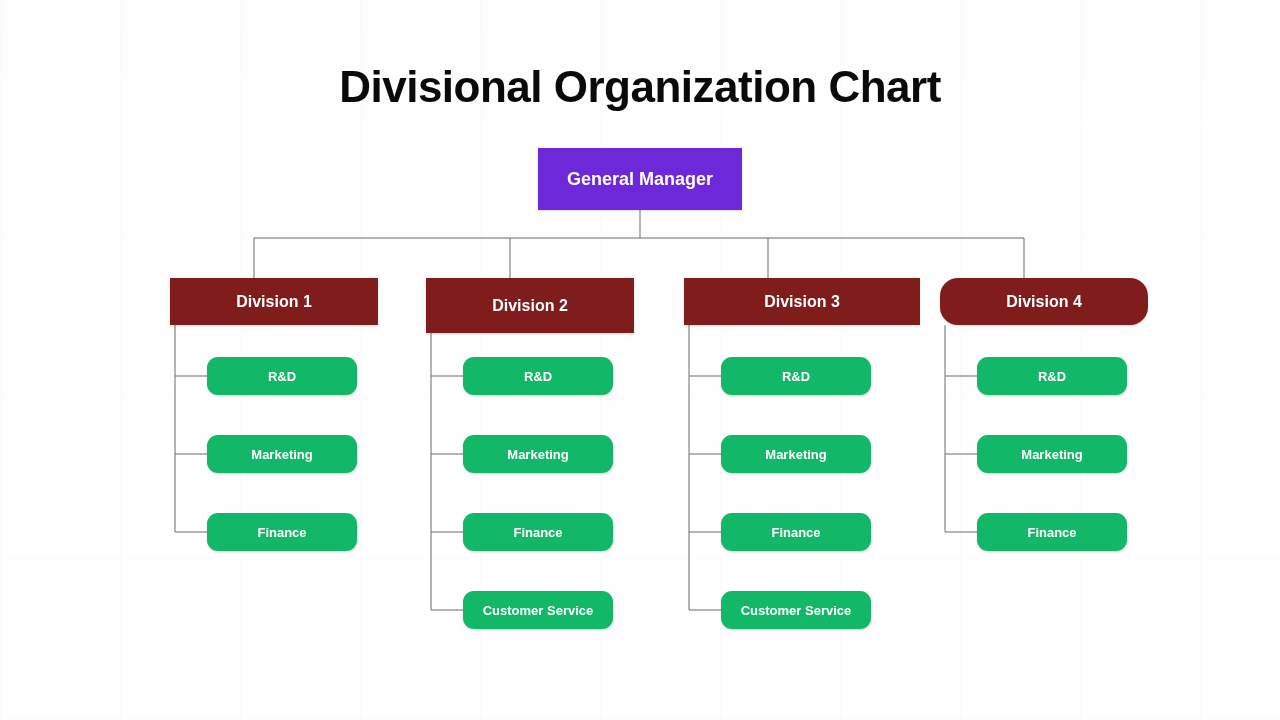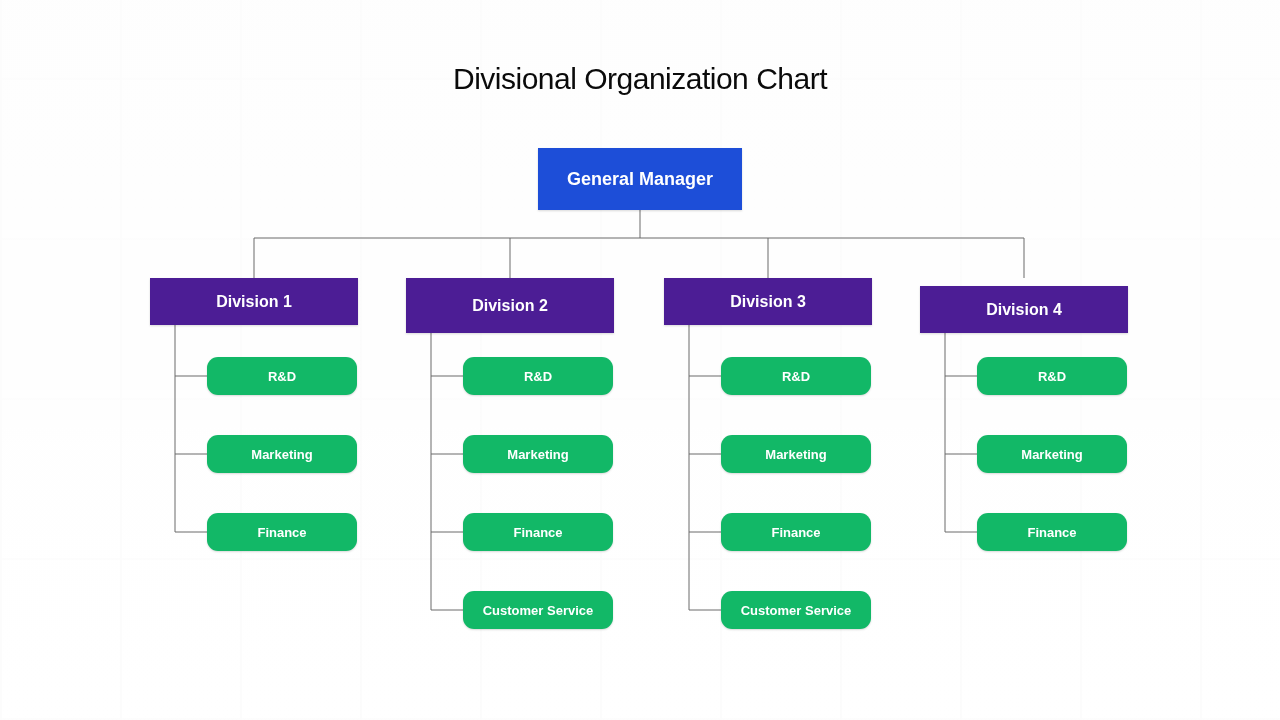--- a/index.html
+++ b/index.html
@@ -16,42 +16,42 @@
       repeating-linear-gradient(90deg, #d8d8d8 0 2px, transparent 2px 120px),
       repeating-linear-gradient(0deg, #e0e0e0 0 2px, transparent 2px 160px),
       linear-gradient(#eeeeee, #ffffff);
     filter: blur(0.3px);
   }
   .title {
     position: absolute;
     top: 62px;
     left: 0; right: 0;
     text-align: center;
-    font-size: 30px;
-    font-weight: 400;
+    font-size: 44px;
+    font-weight: 700;
     letter-spacing: -0.5px;
     color: #0a0a0a;
   }
   svg.connectors {
     position: absolute;
     left: 0; top: 0;
     width: 1280px; height: 720px;
     pointer-events: none;
   }
   .node {
     position: absolute;
     display: flex;
     align-items: center;
     justify-content: center;
     font-weight: 700;
     color: #fff;
     box-shadow: 0 1px 2px rgba(0,0,0,0.15);
   }
-  .node.top    { background: #1d4ed8; font-size: 18px; }
-  .node.div    { background: #4c1d95; font-size: 16px; }
+  .node.top    { background: #6d28d9; font-size: 18px; }
+  .node.div    { background: #7f1d1d; font-size: 16px; margin-left: 20px; }
   .node.dept   { background: #12b867; font-size: 13px; font-weight: 600; border-radius: 11px; }
 </style>
 </head>
 <body>
 
 <div class="bg"></div>
 
 <div class="title">Divisional Organization Chart</div>
 
 <svg class="connectors">
@@ -116,37 +116,37 @@
 <div class="node dept" style="left:463px; top:435px; width:150px; height:38px;">
   <span>Marketing</span>
 </div>
 <div class="node dept" style="left:463px; top:513px; width:150px; height:38px;">
   <span>Finance</span>
 </div>
 <div class="node dept" style="left:463px; top:591px; width:150px; height:38px;">
   <span>Customer Service</span>
 </div>
 
-<div class="node div" style="left:664px; top:278px; width:208px; height:47px;">
+<div class="node div" style="left:664px; top:278px; width:236px; height:47px;">
   <span>Division 3</span>
 </div>
 <div class="node dept" style="left:721px; top:357px; width:150px; height:38px;">
   <span>R&amp;D</span>
 </div>
 <div class="node dept" style="left:721px; top:435px; width:150px; height:38px;">
   <span>Marketing</span>
 </div>
 <div class="node dept" style="left:721px; top:513px; width:150px; height:38px;">
   <span>Finance</span>
 </div>
 <div class="node dept" style="left:721px; top:591px; width:150px; height:38px;">
   <span>Customer Service</span>
 </div>
 
-<div class="node div" style="left:920px; top:286px; width:208px; height:47px;">
+<div class="node div" style="left:920px; top:278px; width:208px; height:47px;border-radius:18px;">
   <span>Division 4</span>
 </div>
 <div class="node dept" style="left:977px; top:357px; width:150px; height:38px;">
   <span>R&amp;D</span>
 </div>
 <div class="node dept" style="left:977px; top:435px; width:150px; height:38px;">
   <span>Marketing</span>
 </div>
 <div class="node dept" style="left:977px; top:513px; width:150px; height:38px;">
   <span>Finance</span>

